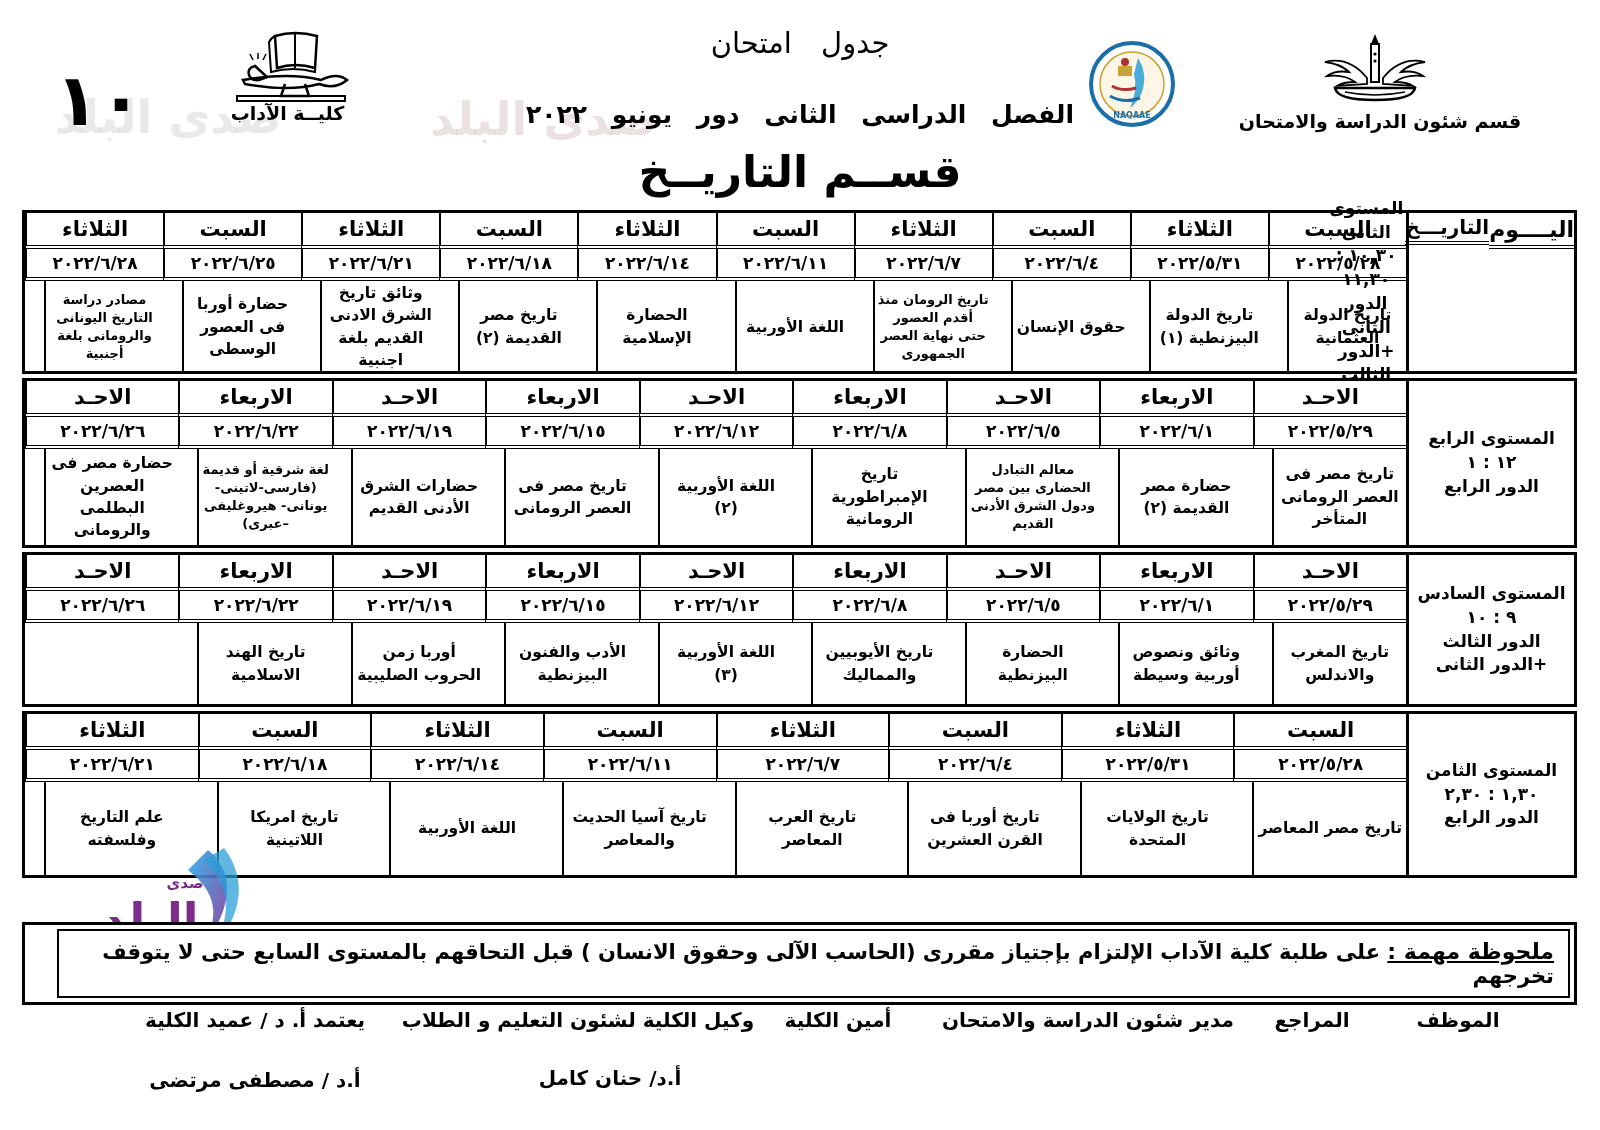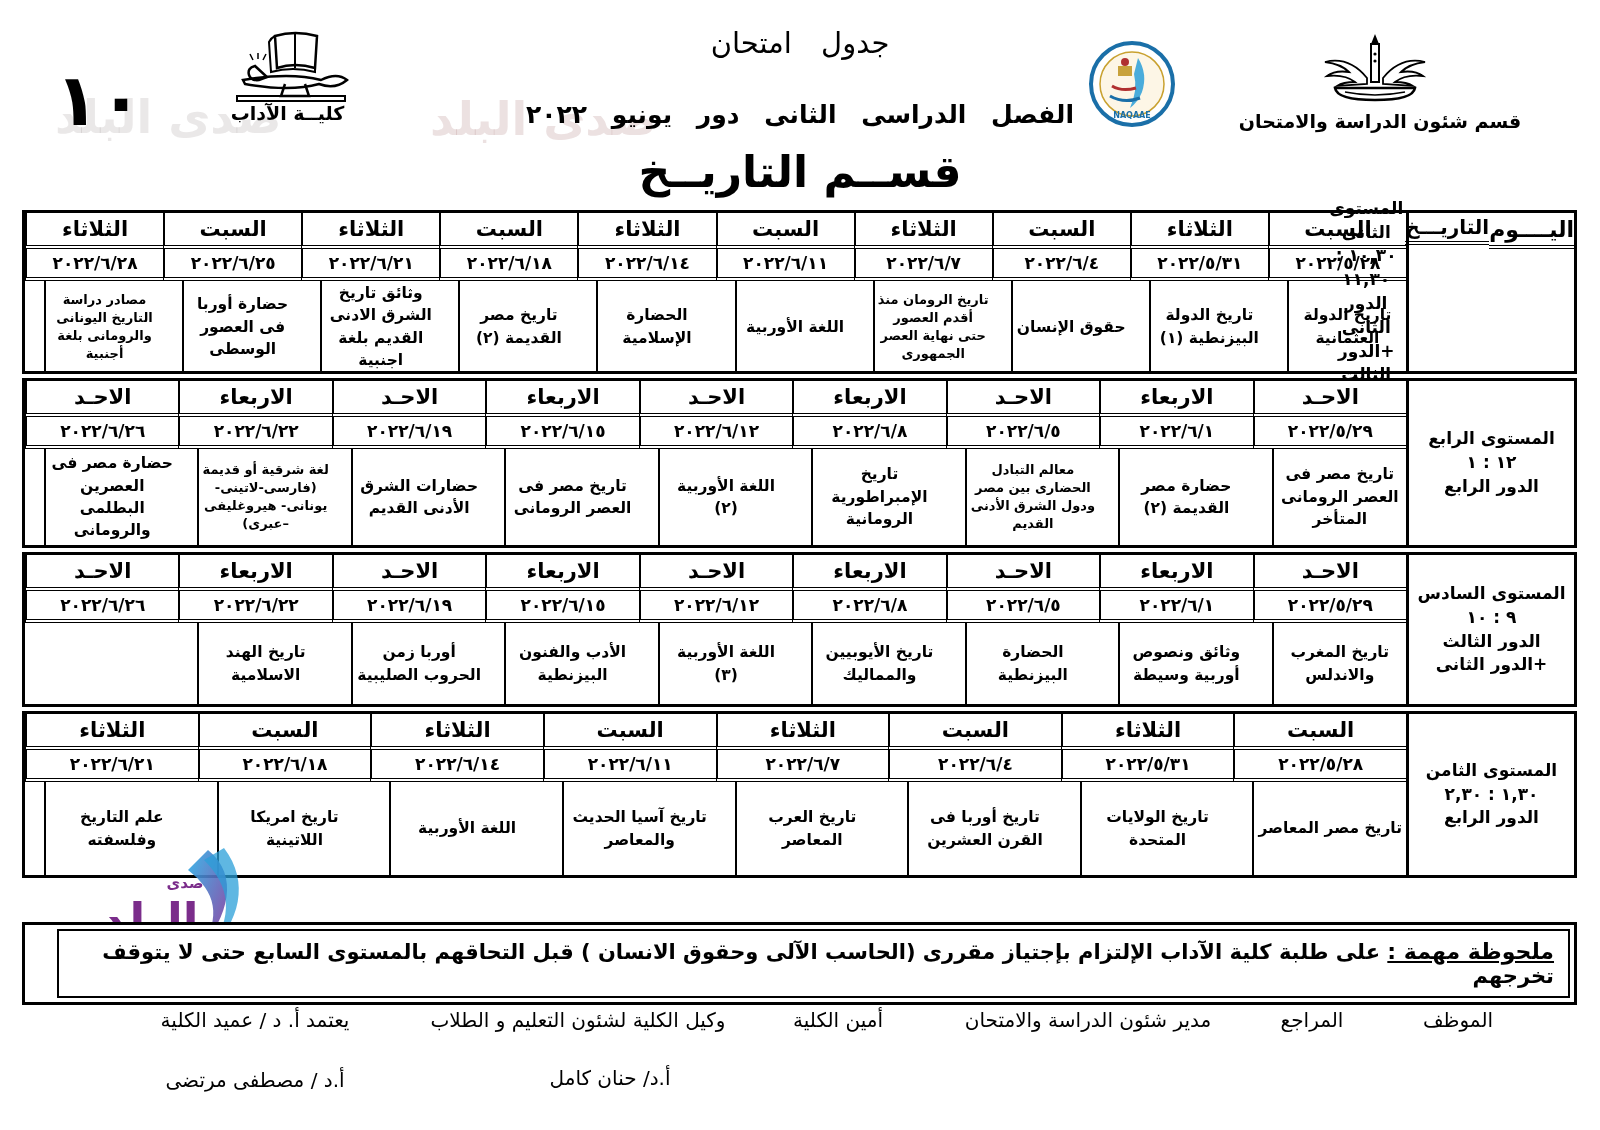--- a/index.html
+++ b/index.html
@@ -61,21 +61,21 @@
   .cell.date { font-size:17px; border-bottom:4px double #000; letter-spacing:2px; white-space:nowrap; }
   .cell.subject { font-size:15.5px; line-height:1.45;margin-left:19px; }
   .cell.subject.small { font-size:13px; line-height:1.4; }
 
   
   .note-outer { position:absolute; top:922px; left:22px; width:1555px; border:3px solid #000; padding:4px; background:#fff; }
   .note-inner { border:2px solid #000; padding:8px 14px; direction:rtl; text-align:right; font-size:21px; font-weight:600;margin-left:28px; }
   .note-label { font-weight:bold; text-decoration:underline; font-size:22px; }
 
   
-  .sig { position:absolute; transform:translateX(-50%); font-size:20px; font-weight:400; white-space:nowrap; direction:rtl; }
+  .sig { position:absolute; transform:translateX(-50%); font-size:20px; font-weight:700; white-space:nowrap; direction:rtl; }
   .sig-1 { left:1458px; top:1008px; }
   .sig-2 { left:1312px; top:1008px; }
   .sig-3 { left:1088px; top:1008px; }
   .sig-4 { left:838px;  top:1008px; }
   .sig-5 { left:578px;  top:1008px; }
   .sig-6 { left:255px;  top:1008px; }
   .sig-7 { left:610px;  top:1066px; }
   .sig-8 { left:255px;  top:1068px; }
 
   

